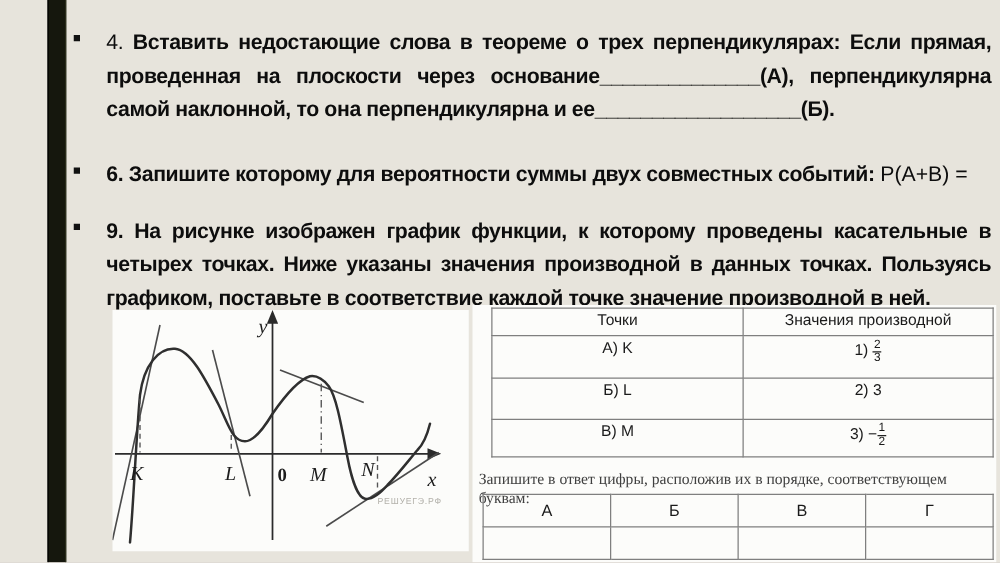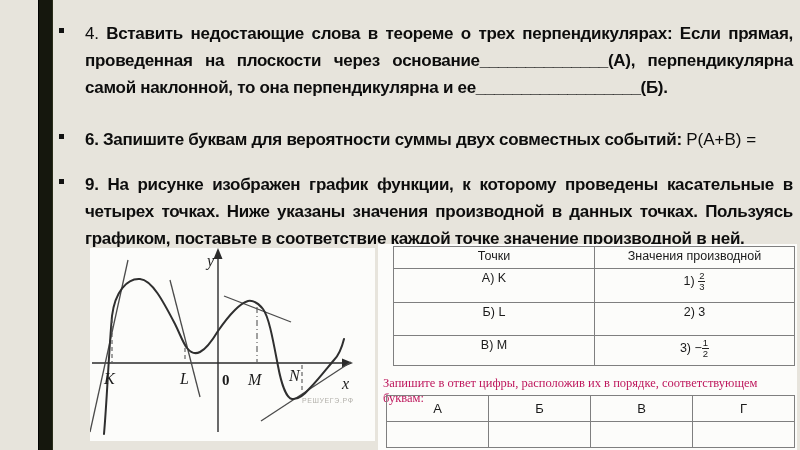--- a/index.html
+++ b/index.html
@@ -25,21 +25,21 @@
   .right-panel{position:absolute;left:378px;top:244px;width:419px;height:206px;background:#fcfcfa;}
   table{border-collapse:collapse;font-family:Liberation Sans, sans-serif;color:#1a1a1a;}
   .tbl1{position:absolute;left:15px;top:2px;width:399px;table-layout:fixed;}
   .tbl1 td{border:1px solid #7f7f7f;text-align:center;vertical-align:top;
            font-size:12.5px;padding:2px 0 0 0;}
   .tbl1 .c1{width:200px;} .tbl1 .c2{width:199px;}
   .rh22{height:22px;} .rh34{height:34px;} .rh21{height:33px;} .rh30{height:30px;} .rh20{height:20px;}
   .frac{display:inline-block;vertical-align:-0.5em;text-align:center;font-size:9.5px;line-height:1.05;}
   .frac .den{display:block;border-top:1px solid #222;padding:0 1px;}
   .instruction{position:absolute;left:5px;top:132px;width:410px;
-               font-family:"Liberation Serif",serif;font-size:12.5px;color:#be185d;}
+               font-family:"Liberation Serif",serif;font-size:12.5px;color:#404040;}
   .tbl2{position:absolute;left:8px;top:151px;width:409px;table-layout:fixed;}
   .tbl2 td{border:1px solid #7f7f7f;text-align:center;vertical-align:middle;
            font-size:13px;height:23px;}
 </style>
 </head>
 <body>
 
 <div class="slide">
 
   <div class="accent-bar"></div>
@@ -48,21 +48,21 @@
   <div class="bullet-marker" style="left:59px;top:134px;"></div>
   <div class="bullet-marker" style="left:59px;top:179px;"></div>
 
   <div class="btext" style="top:20px;">
     <span class="bnum-reg">4.</span>
     <span class="bbold">Вставить недостающие слова в теореме о трех перпендикулярах: Если прямая, проведенная на плоскости через основание______________(А), перпендикулярна самой наклонной, то она перпендикулярна и ее__________________(Б).</span>
   </div>
 
   <div class="btext" style="top:126px;">
     <span class="bnum-bold">6.</span>
-    <span class="bbold">Запишите буквам для вероятности суммы двух совместных событий:</span>
+    <span class="bbold">Запишите которому для вероятности суммы двух совместных событий:</span>
     <span class="bformula">P(A+B) =</span>
   </div>
 
   <div class="btext" style="top:171px;">
     <span class="bnum-bold">9.</span>
     <span class="bbold">На рисунке изображен график функции, к которому проведены касательные в четырех точках. Ниже указаны значения производной в данных точках. Пользуясь графиком, поставьте в соответствие каждой точке значение производной в ней.</span>
   </div>
 
   <div class="graph-box">
     <svg width="285" height="193" viewBox="0 0 285 193">

